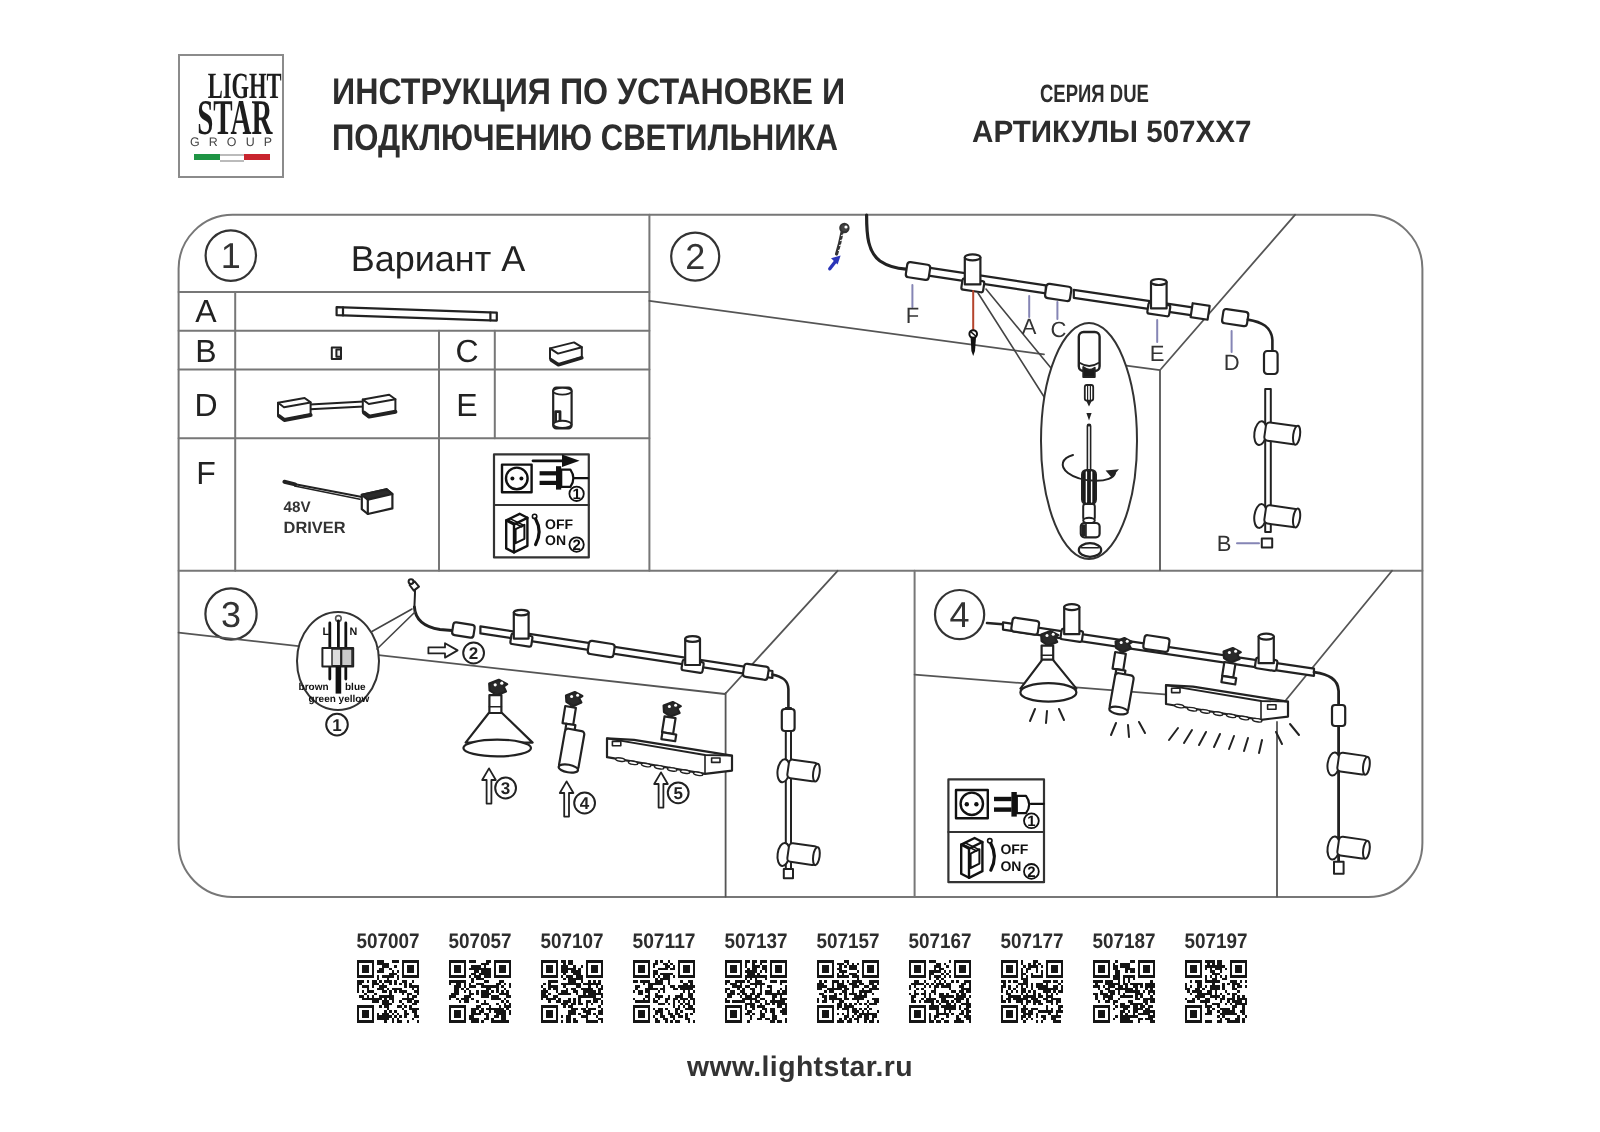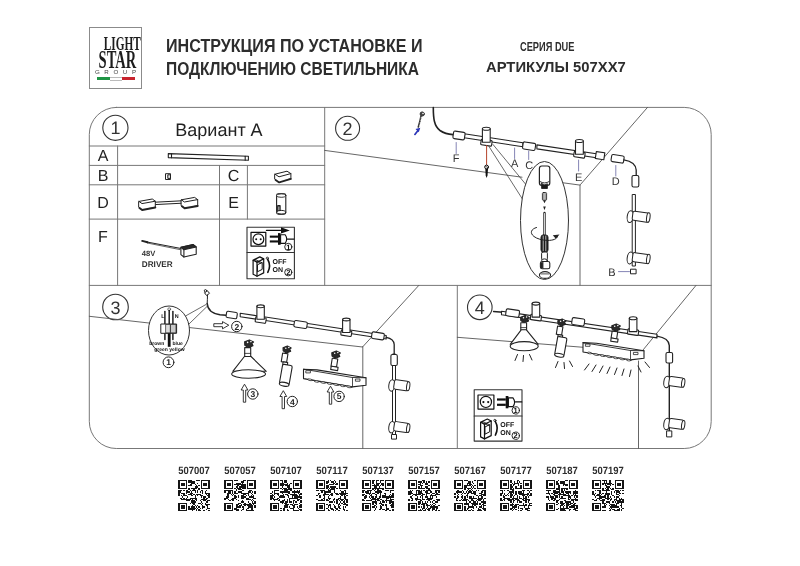--- a/index.html
+++ b/index.html
@@ -738,14 +738,15 @@
 </g>
 
 <g>
 <text x="608" y="474" font-size="10.5" font-weight="bold" fill="#2d2d2d" text-anchor="middle" font-family="Liberation Sans" textLength="31.5" lengthAdjust="spacingAndGlyphs">507197</text>
 <g shape-rendering="crispEdges" transform="translate(592.375 480.0) scale(1.25)">
           <path d="M0 0h1v1h-1zM0 1h1v1h-1zM0 2h1v1h-1zM0 3h1v1h-1zM0 4h1v1h-1zM0 5h1v1h-1zM0 6h1v1h-1zM0 9h1v1h-1zM0 10h1v1h-1zM0 11h1v1h-1zM0 15h1v1h-1zM0 18h1v1h-1zM0 19h1v1h-1zM0 20h1v1h-1zM0 21h1v1h-1zM0 22h1v1h-1zM0 23h1v1h-1zM0 24h1v1h-1zM1 0h1v1h-1zM1 6h1v1h-1zM1 11h1v1h-1zM1 12h1v1h-1zM1 16h1v1h-1zM1 18h1v1h-1zM1 24h1v1h-1zM2 0h1v1h-1zM2 2h1v1h-1zM2 3h1v1h-1zM2 4h1v1h-1zM2 6h1v1h-1zM2 8h1v1h-1zM2 10h1v1h-1zM2 13h1v1h-1zM2 16h1v1h-1zM2 18h1v1h-1zM2 20h1v1h-1zM2 21h1v1h-1zM2 22h1v1h-1zM2 24h1v1h-1zM3 0h1v1h-1zM3 2h1v1h-1zM3 3h1v1h-1zM3 4h1v1h-1zM3 6h1v1h-1zM3 12h1v1h-1zM3 15h1v1h-1zM3 16h1v1h-1zM3 18h1v1h-1zM3 20h1v1h-1zM3 21h1v1h-1zM3 22h1v1h-1zM3 24h1v1h-1zM4 0h1v1h-1zM4 2h1v1h-1zM4 3h1v1h-1zM4 4h1v1h-1zM4 6h1v1h-1zM4 8h1v1h-1zM4 11h1v1h-1zM4 12h1v1h-1zM4 14h1v1h-1zM4 18h1v1h-1zM4 20h1v1h-1zM4 21h1v1h-1zM4 22h1v1h-1zM4 24h1v1h-1zM5 0h1v1h-1zM5 6h1v1h-1zM5 8h1v1h-1zM5 9h1v1h-1zM5 10h1v1h-1zM5 11h1v1h-1zM5 12h1v1h-1zM5 13h1v1h-1zM5 14h1v1h-1zM5 15h1v1h-1zM5 18h1v1h-1zM5 24h1v1h-1zM6 0h1v1h-1zM6 1h1v1h-1zM6 2h1v1h-1zM6 3h1v1h-1zM6 4h1v1h-1zM6 5h1v1h-1zM6 6h1v1h-1zM6 8h1v1h-1zM6 9h1v1h-1zM6 10h1v1h-1zM6 12h1v1h-1zM6 13h1v1h-1zM6 14h1v1h-1zM6 16h1v1h-1zM6 18h1v1h-1zM6 19h1v1h-1zM6 20h1v1h-1zM6 21h1v1h-1zM6 22h1v1h-1zM6 23h1v1h-1zM6 24h1v1h-1zM7 11h1v1h-1zM7 13h1v1h-1zM7 14h1v1h-1zM7 16h1v1h-1zM8 0h1v1h-1zM8 2h1v1h-1zM8 3h1v1h-1zM8 6h1v1h-1zM8 7h1v1h-1zM8 8h1v1h-1zM8 10h1v1h-1zM8 13h1v1h-1zM8 15h1v1h-1zM8 16h1v1h-1zM8 17h1v1h-1zM8 18h1v1h-1zM8 21h1v1h-1zM8 24h1v1h-1zM9 0h1v1h-1zM9 1h1v1h-1zM9 2h1v1h-1zM9 8h1v1h-1zM9 12h1v1h-1zM9 13h1v1h-1zM9 15h1v1h-1zM9 16h1v1h-1zM9 18h1v1h-1zM9 19h1v1h-1zM9 20h1v1h-1zM9 21h1v1h-1zM9 24h1v1h-1zM10 0h1v1h-1zM10 2h1v1h-1zM10 3h1v1h-1zM10 4h1v1h-1zM10 6h1v1h-1zM10 8h1v1h-1zM10 10h1v1h-1zM10 11h1v1h-1zM10 12h1v1h-1zM10 13h1v1h-1zM10 14h1v1h-1zM10 18h1v1h-1zM10 20h1v1h-1zM10 21h1v1h-1zM10 24h1v1h-1zM11 0h1v1h-1zM11 1h1v1h-1zM11 2h1v1h-1zM11 4h1v1h-1zM11 5h1v1h-1zM11 7h1v1h-1zM11 8h1v1h-1zM11 9h1v1h-1zM11 10h1v1h-1zM11 11h1v1h-1zM11 14h1v1h-1zM11 17h1v1h-1zM11 19h1v1h-1zM12 2h1v1h-1zM12 3h1v1h-1zM12 5h1v1h-1zM12 6h1v1h-1zM12 7h1v1h-1zM12 8h1v1h-1zM12 10h1v1h-1zM12 11h1v1h-1zM12 12h1v1h-1zM12 13h1v1h-1zM12 14h1v1h-1zM12 15h1v1h-1zM12 17h1v1h-1zM13 0h1v1h-1zM13 1h1v1h-1zM13 2h1v1h-1zM13 3h1v1h-1zM13 5h1v1h-1zM13 8h1v1h-1zM13 10h1v1h-1zM13 11h1v1h-1zM13 14h1v1h-1zM13 17h1v1h-1zM13 18h1v1h-1zM13 20h1v1h-1zM13 22h1v1h-1zM13 24h1v1h-1zM14 0h1v1h-1zM14 1h1v1h-1zM14 2h1v1h-1zM14 3h1v1h-1zM14 4h1v1h-1zM14 6h1v1h-1zM14 13h1v1h-1zM14 15h1v1h-1zM14 16h1v1h-1zM14 19h1v1h-1zM14 21h1v1h-1zM14 23h1v1h-1zM14 24h1v1h-1zM15 2h1v1h-1zM15 7h1v1h-1zM15 9h1v1h-1zM15 10h1v1h-1zM15 11h1v1h-1zM15 14h1v1h-1zM15 15h1v1h-1zM15 19h1v1h-1zM15 20h1v1h-1zM15 21h1v1h-1zM15 22h1v1h-1zM16 3h1v1h-1zM16 6h1v1h-1zM16 7h1v1h-1zM16 12h1v1h-1zM16 17h1v1h-1zM16 19h1v1h-1zM16 20h1v1h-1zM16 21h1v1h-1zM16 23h1v1h-1zM17 9h1v1h-1zM17 13h1v1h-1zM17 15h1v1h-1zM17 16h1v1h-1zM17 19h1v1h-1zM17 20h1v1h-1zM17 21h1v1h-1zM17 23h1v1h-1zM17 24h1v1h-1zM18 0h1v1h-1zM18 1h1v1h-1zM18 2h1v1h-1zM18 3h1v1h-1zM18 4h1v1h-1zM18 5h1v1h-1zM18 6h1v1h-1zM18 8h1v1h-1zM18 15h1v1h-1zM18 17h1v1h-1zM18 20h1v1h-1zM18 21h1v1h-1zM18 24h1v1h-1zM19 0h1v1h-1zM19 6h1v1h-1zM19 8h1v1h-1zM19 9h1v1h-1zM19 10h1v1h-1zM19 11h1v1h-1zM19 13h1v1h-1zM19 14h1v1h-1zM19 15h1v1h-1zM19 16h1v1h-1zM19 18h1v1h-1zM19 19h1v1h-1zM19 20h1v1h-1zM19 21h1v1h-1zM19 24h1v1h-1zM20 0h1v1h-1zM20 2h1v1h-1zM20 3h1v1h-1zM20 4h1v1h-1zM20 6h1v1h-1zM20 8h1v1h-1zM20 9h1v1h-1zM20 11h1v1h-1zM20 13h1v1h-1zM20 16h1v1h-1zM20 17h1v1h-1zM20 18h1v1h-1zM20 21h1v1h-1zM20 23h1v1h-1zM20 24h1v1h-1zM21 0h1v1h-1zM21 2h1v1h-1zM21 3h1v1h-1zM21 4h1v1h-1zM21 6h1v1h-1zM21 9h1v1h-1zM21 10h1v1h-1zM21 12h1v1h-1zM21 14h1v1h-1zM21 15h1v1h-1zM21 16h1v1h-1zM21 17h1v1h-1zM21 22h1v1h-1zM21 23h1v1h-1zM21 24h1v1h-1zM22 0h1v1h-1zM22 2h1v1h-1zM22 3h1v1h-1zM22 4h1v1h-1zM22 6h1v1h-1zM22 8h1v1h-1zM22 10h1v1h-1zM22 15h1v1h-1zM22 16h1v1h-1zM22 17h1v1h-1zM22 20h1v1h-1zM23 0h1v1h-1zM23 6h1v1h-1zM23 14h1v1h-1zM23 15h1v1h-1zM23 17h1v1h-1zM23 18h1v1h-1zM23 19h1v1h-1zM23 20h1v1h-1zM23 21h1v1h-1zM23 23h1v1h-1zM23 24h1v1h-1zM24 0h1v1h-1zM24 1h1v1h-1zM24 2h1v1h-1zM24 3h1v1h-1zM24 4h1v1h-1zM24 5h1v1h-1zM24 6h1v1h-1zM24 8h1v1h-1zM24 10h1v1h-1zM24 15h1v1h-1zM24 16h1v1h-1zM24 17h1v1h-1zM24 22h1v1h-1z" fill="#151515"></path>
         </g>
 </g>
 </svg>
 
+<div class="abs" style="left:0;top:526px;width:800px;text-align:center;font-size:14.2px;font-weight:bold;color:#333;letter-spacing:0.2px;">www.lightstar.ru</div>
 
 </div>
 
 </body></html>

